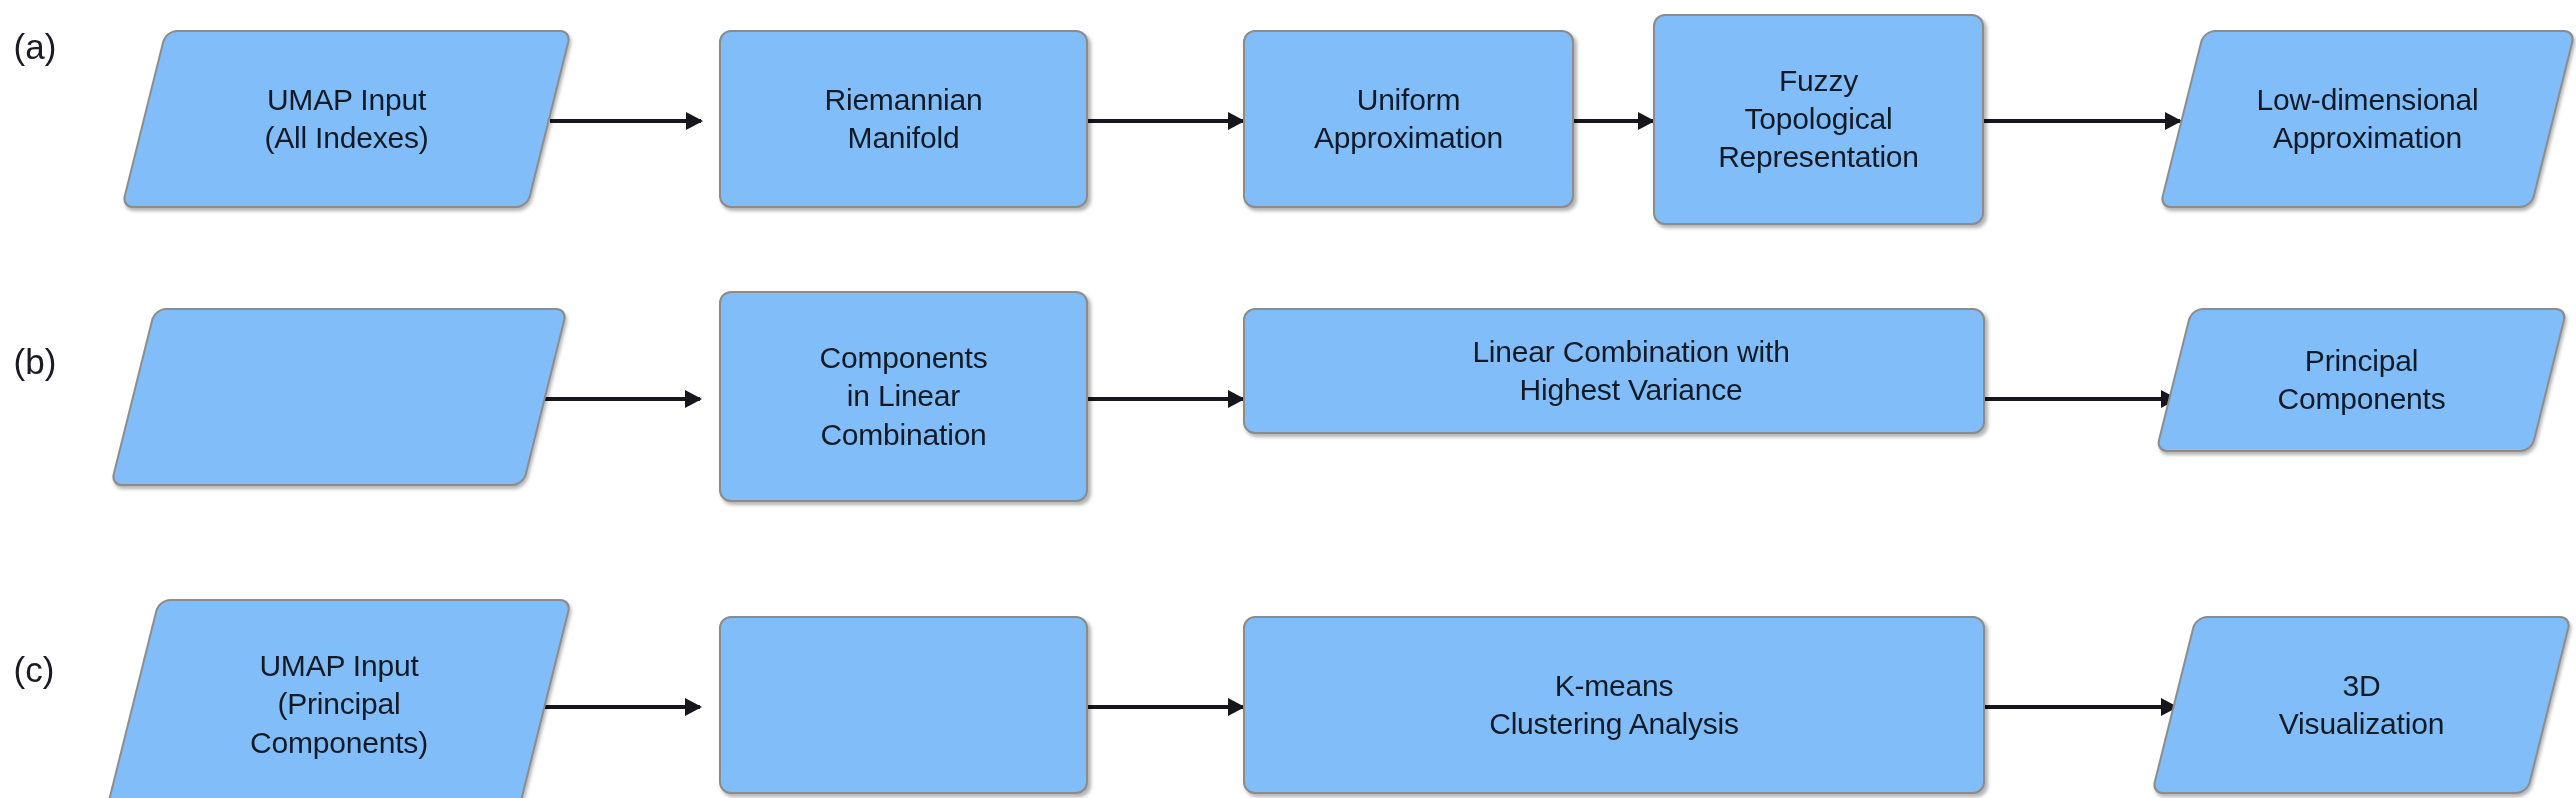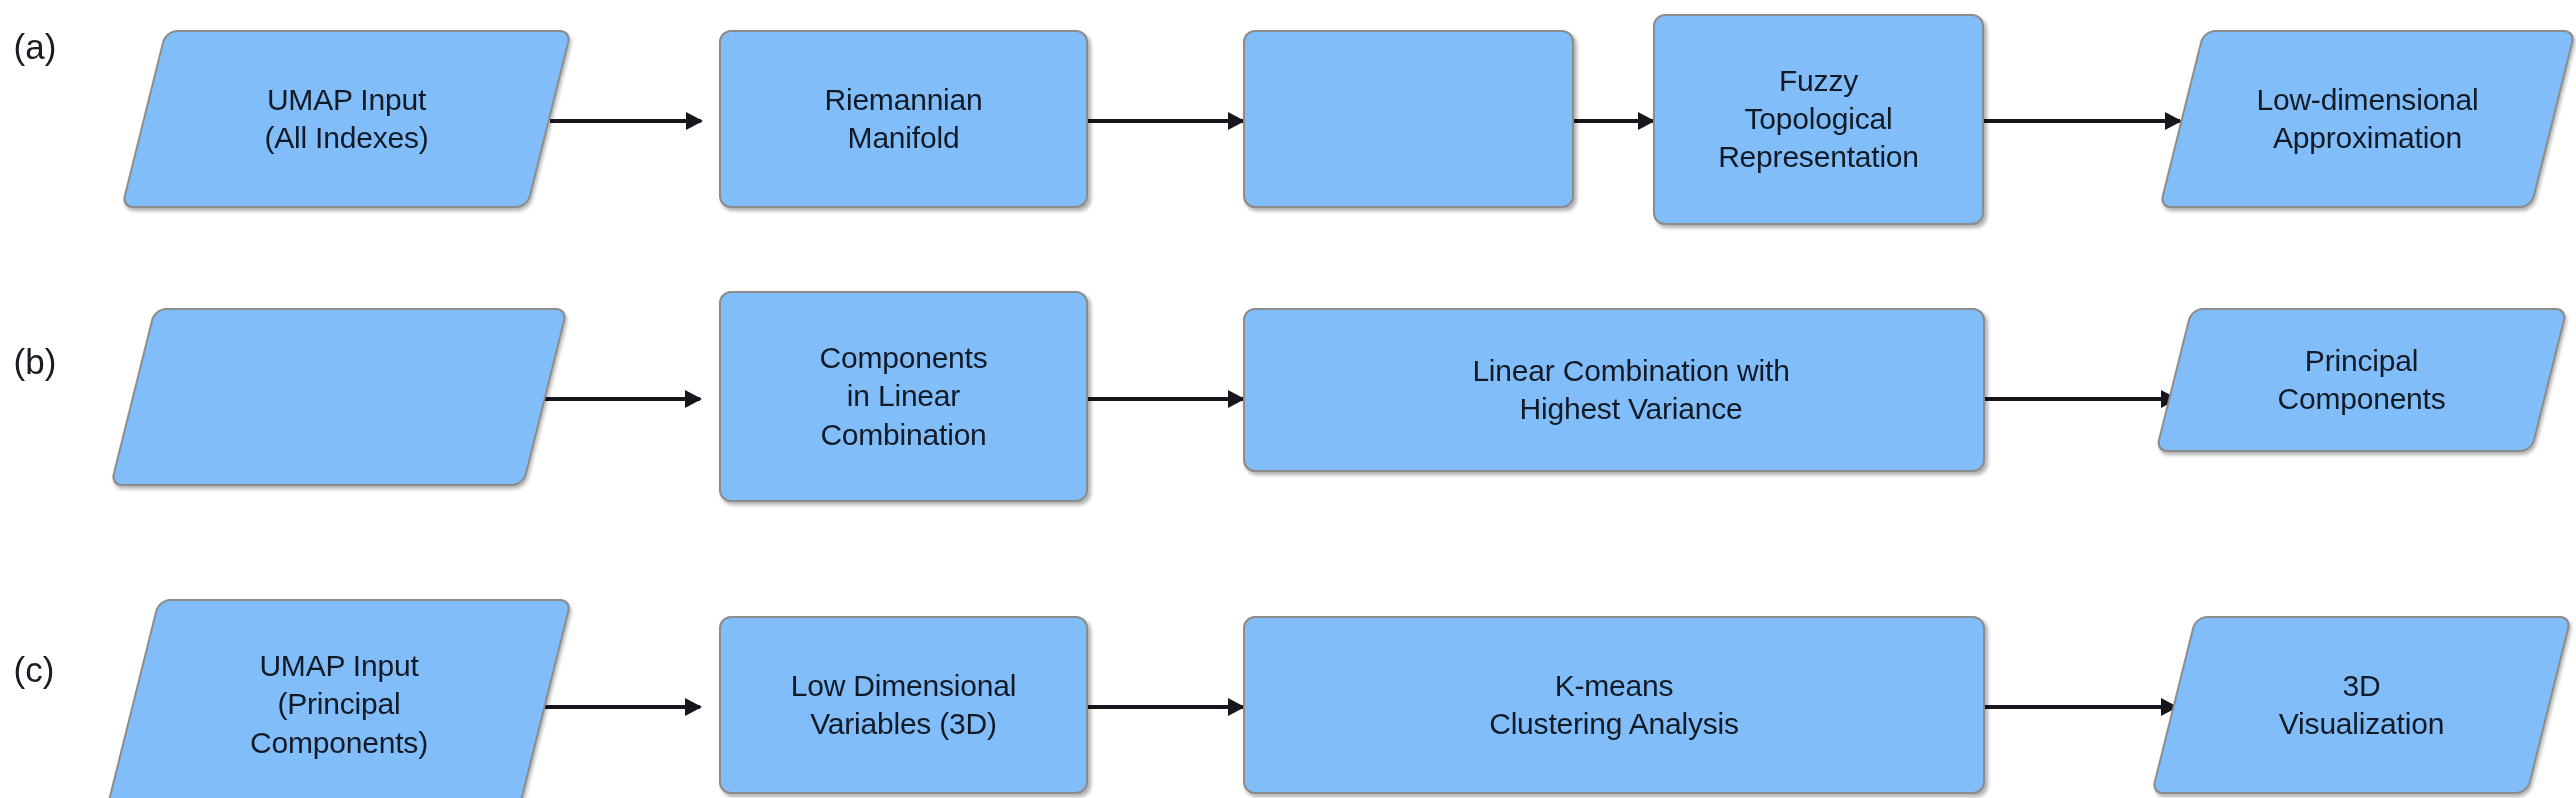--- a/index.html
+++ b/index.html
@@ -118,20 +118,22 @@
     </div>
 
     <div class="node process" style="left:719px; top:30px; width:369px; height:178px;">
       <div class="shape"></div>
       <div class="label">Riemannian
 Manifold</div>
     </div>
 
     <div class="node process" style="left:1243px; top:30px; width:331px; height:178px;">
       <div class="shape"></div>
+      <div class="label">Uniform
+Approximation</div>
     </div>
 
     <div class="node process" style="left:1653px; top:13.6px; width:331px; height:211px;">
       <div class="shape"></div>
       <div class="label">Fuzzy
 Topological
 Representation</div>
     </div>
 
     <div class="node io" style="left:2181px; top:30px; width:373px; height:178px;">
@@ -152,21 +154,21 @@
       <div class="shape"></div>
     </div>
 
     <div class="node process" style="left:719px; top:21px; width:369px; height:211px;">
       <div class="shape"></div>
       <div class="label">Components
 in Linear
 Combination</div>
     </div>
 
-    <div class="node process" style="left:1243px; top:38px; width:742px; height:164px;padding-left:34px;">
+    <div class="node process" style="left:1243px; top:38px; width:742px; height:126px;padding-left:34px;">
       <div class="shape"></div>
       <div class="label">Linear Combination with
 Highest Variance</div>
     </div>
 
     <div class="node io" style="left:2173px; top:38px; width:377px; height:144px;">
       <div class="shape"></div>
       <div class="label">Principal
 Components</div>
     </div>
@@ -181,22 +183,20 @@
 
     <div class="node io" style="left:132px; top:36px; width:414px; height:211px;">
       <div class="shape"></div>
       <div class="label">UMAP Input
 (Principal
 Components)</div>
     </div>
 
     <div class="node process" style="left:719px; top:53px; width:369px; height:178px;">
       <div class="shape"></div>
-      <div class="label">Low Dimensional
-Variables (3D)</div>
     </div>
 
     <div class="node process" style="left:1243px; top:53px; width:742px; height:178px;align-items:center;">
       <div class="shape"></div>
       <div class="label">K-means
 Clustering Analysis</div>
     </div>
 
     <div class="node io" style="left:2173px; top:53px; width:377px; height:178px;">
       <div class="shape"></div>

